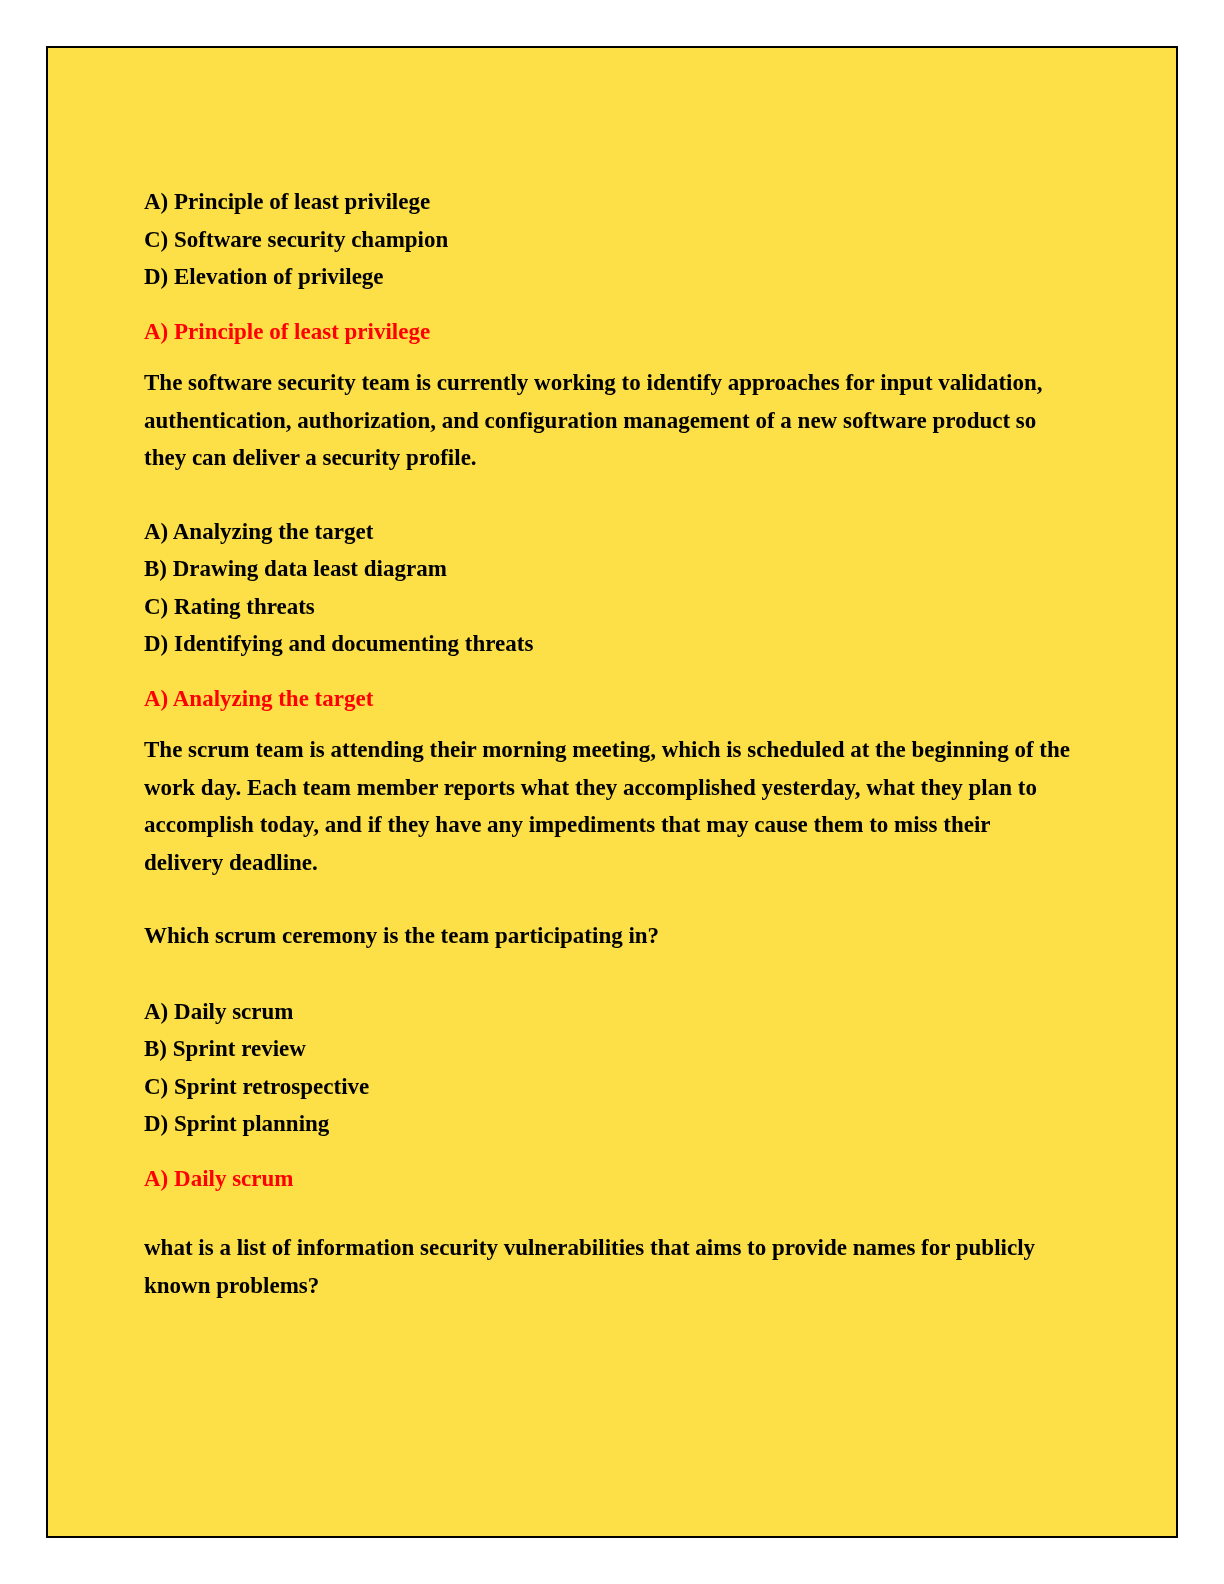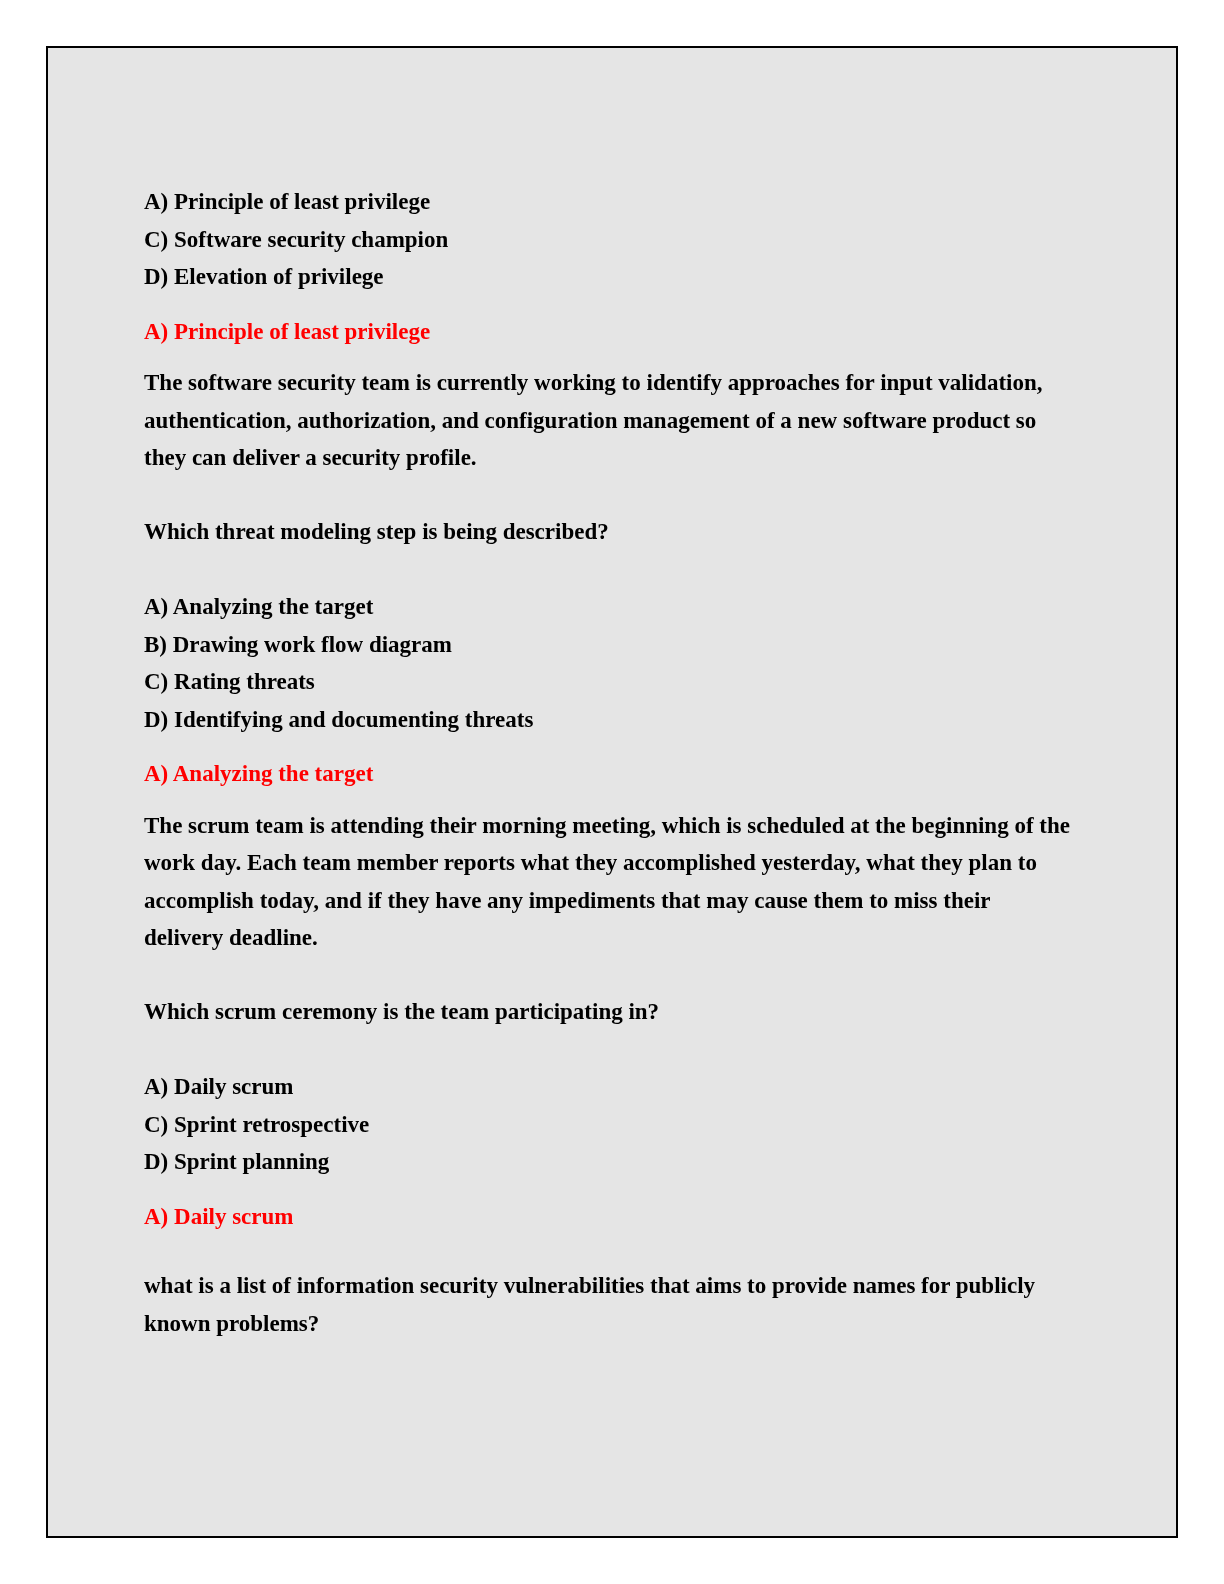--- a/index.html
+++ b/index.html
@@ -14,21 +14,21 @@
     font-family: "Liberation Serif", "DejaVu Serif", serif;
   }
   .page-border {
     position: absolute;
     left: 46px;
     top: 46px;
     width: 1132px;
     height: 1492px;
     border: 2px solid #000000;
     box-sizing: border-box;
-    background: #e5e5e5;
+    background: #fde047;
   }
   .content {
     position: absolute;
     left: 96px;
     top: 135px;
     width: 927px;
     color: #000000;
     font-size: 23px;
     font-weight: bold;
     line-height: 37.5px;
@@ -62,33 +62,33 @@
   <div class="content">
 
     <div class="options">
       <div class="option-line">A) Principle of least privilege</div>
       <div class="option-line">C) Software security champion</div>
       <div class="option-line">D) Elevation of privilege</div>
     </div>
     <div class="answer">A) Principle of least privilege</div>
 
     <div class="para">The software security team is currently working to identify approaches for input validation, authentication, authorization, and configuration management of a new software product so they can deliver a security profile.</div>
-    <div class="question">Which threat modeling step is being described?</div>
     <div class="options">
       <div class="option-line">A) Analyzing the target</div>
-      <div class="option-line">B) Drawing work flow diagram</div>
+      <div class="option-line">B) Drawing data least diagram</div>
       <div class="option-line">C) Rating threats</div>
       <div class="option-line">D) Identifying and documenting threats</div>
     </div>
     <div class="answer">A) Analyzing the target</div>
 
     <div class="para">The scrum team is attending their morning meeting, which is scheduled at the beginning of the work day. Each team member reports what they accomplished yesterday, what they plan to accomplish today, and if they have any impediments that may cause them to miss their delivery deadline.</div>
     <div class="question">Which scrum ceremony is the team participating in?</div>
     <div class="options">
       <div class="option-line">A) Daily scrum</div>
+      <div class="option-line">B) Sprint review</div>
       <div class="option-line">C) Sprint retrospective</div>
       <div class="option-line">D) Sprint planning</div>
     </div>
     <div class="answer">A) Daily scrum</div>
 
     <div class="para last">what is a list of information security vulnerabilities that aims to provide names for publicly known problems?</div>
 
   </div>
 </div>
 

